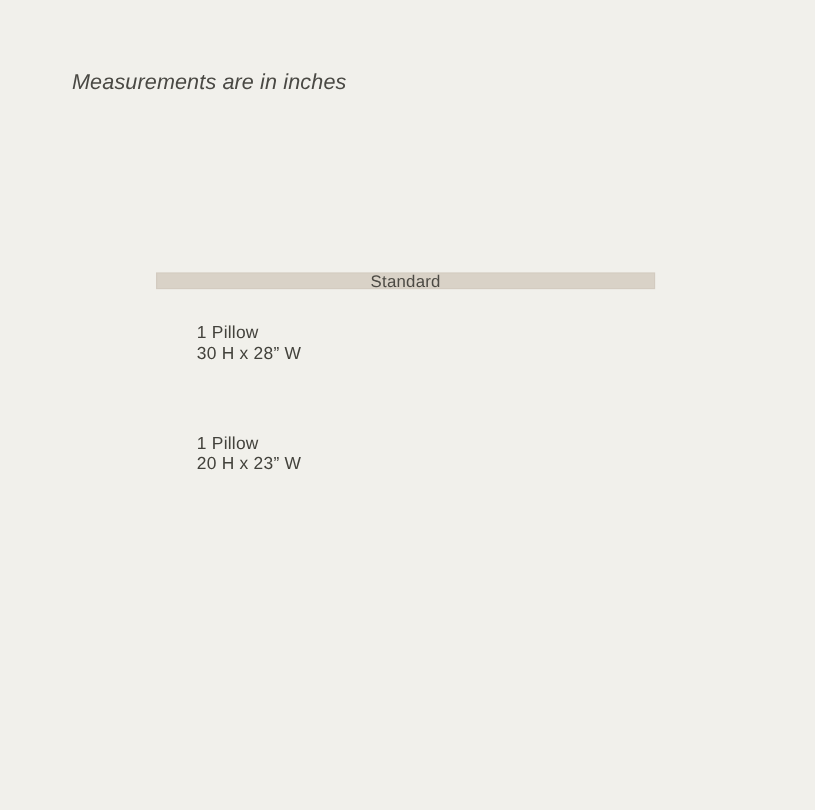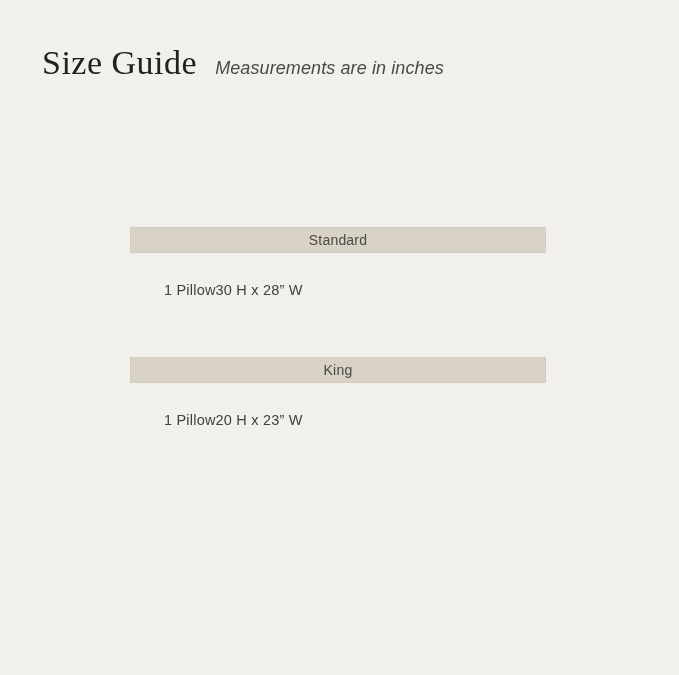--- a/index.html
+++ b/index.html
@@ -49,21 +49,21 @@
     margin-top: 20px;
   }
   .size-table {
     position: absolute;
     left: 130px;
     top: 227px;
     width: 416px;
   }
   .size-section { margin-bottom: 58px; }
   .section-bar {
-    height: 26px;
+    height: 14px;
     background: var(--header-bar);
     box-shadow: inset 0 0 0 1px rgba(120, 110, 90, 0.06);
     display: flex;
     align-items: center;
     justify-content: center;
   }
   .section-bar-label {
     font-size: 14px;
     letter-spacing: 0.2px;
     color: var(--bar-label-text);
@@ -71,48 +71,45 @@
   .size-row {
     margin-top: 29px;
     padding: 0 34px;
     display: flex;
     align-items: baseline;
     justify-content: flex-start;
     font-size: 14.5px;
     line-height: 17px;
     letter-spacing: 0.2px;
     color: var(--row-text);
+    flex-direction: column;
   }
 </style>
 </head>
 <body>
 
 <div class="panel">
 
   <div class="header">
-    <h1 class="page-title">Size Guide</h1>
     <span class="page-subtitle">Measurements are in inches</span>
   </div>
 
   <div class="size-table">
 
     <section class="size-section">
       <div class="section-bar">
         <span class="section-bar-label">Standard</span>
       </div>
       <div class="size-row">
         <span class="row-item">1 Pillow</span>
         <span class="row-dimensions">30 H x 28” W</span>
       </div>
     </section>
 
     <section class="size-section">
-      <div class="section-bar">
-        <span class="section-bar-label">King</span>
-      </div>
       <div class="size-row">
         <span class="row-item">1 Pillow</span>
         <span class="row-dimensions">20 H x 23” W</span>
       </div>
     </section>
 
   </div>
 </div>
 
 </body></html>

